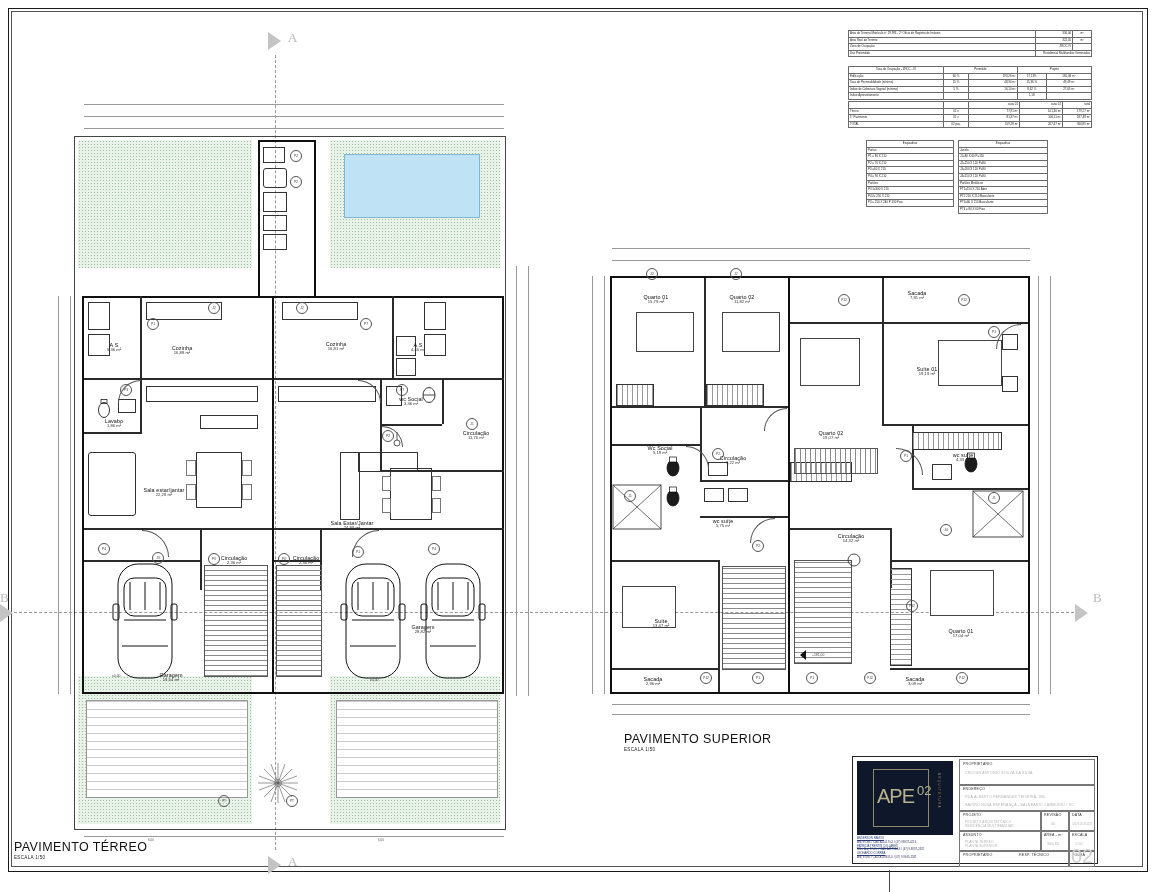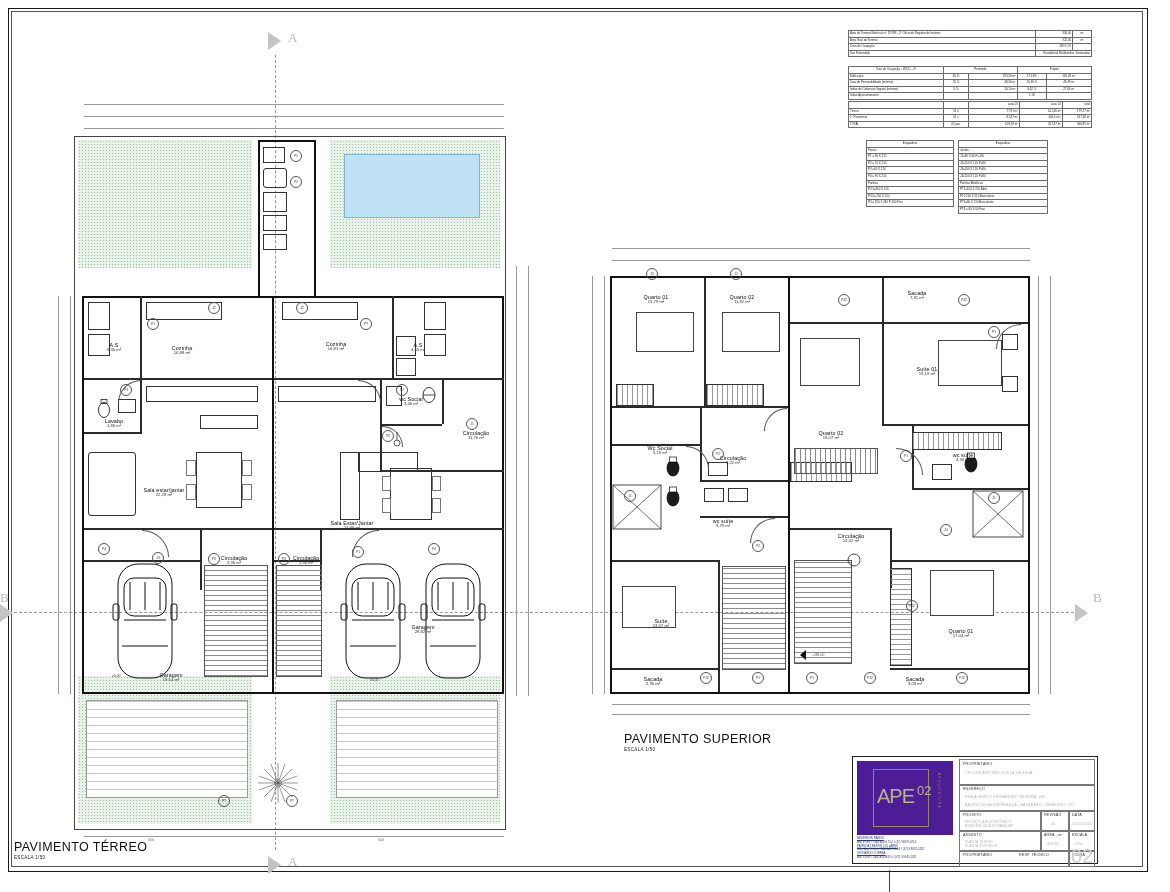--- a/index.html
+++ b/index.html
@@ -47,21 +47,21 @@
   .r{text-align:right;}
   .c{text-align:center;}
   .b{font-weight:bold;}
 
   
   #titleblock{position:absolute;border:1px solid #222;background:#fff;}
   .tb-cell{position:absolute;border:.6px solid #777;box-sizing:border-box;}
   .tb-key{position:absolute;font-size:3.6px;color:#333;letter-spacing:.2px;}
   .tb-val{position:absolute;font-size:3.6px;color:#b3b3b3;letter-spacing:.2px;}
   .tb-big{position:absolute;font-size:20px;color:#cfcfcf;font-family:"Liberation Sans",sans-serif;}
-  .logo{position:absolute;background:#4c1d95;text-decoration:underline;}
+  .logo{position:absolute;background:#0f172a;text-decoration:underline;}
   .logo-inner{position:absolute;border:1.4px solid #8e8a6a;}
   .logo-txt{position:absolute;color:#b9b48e;font-family:"Liberation Sans",sans-serif;}
   .logo-side{position:absolute;color:#8e8a6a;font-size:3px;letter-spacing:1.3px;
       writing-mode:vertical-rl;}
   .contact{position:absolute;font-size:2.8px;color:#3a3a6a;line-height:1.35;}
   .contact b{color:#243a7a;text-decoration:underline;font-weight:normal;}
 
   
   .f{position:absolute;border:.8px solid #333;}
   .fg{position:absolute;border:.8px solid #777;}

